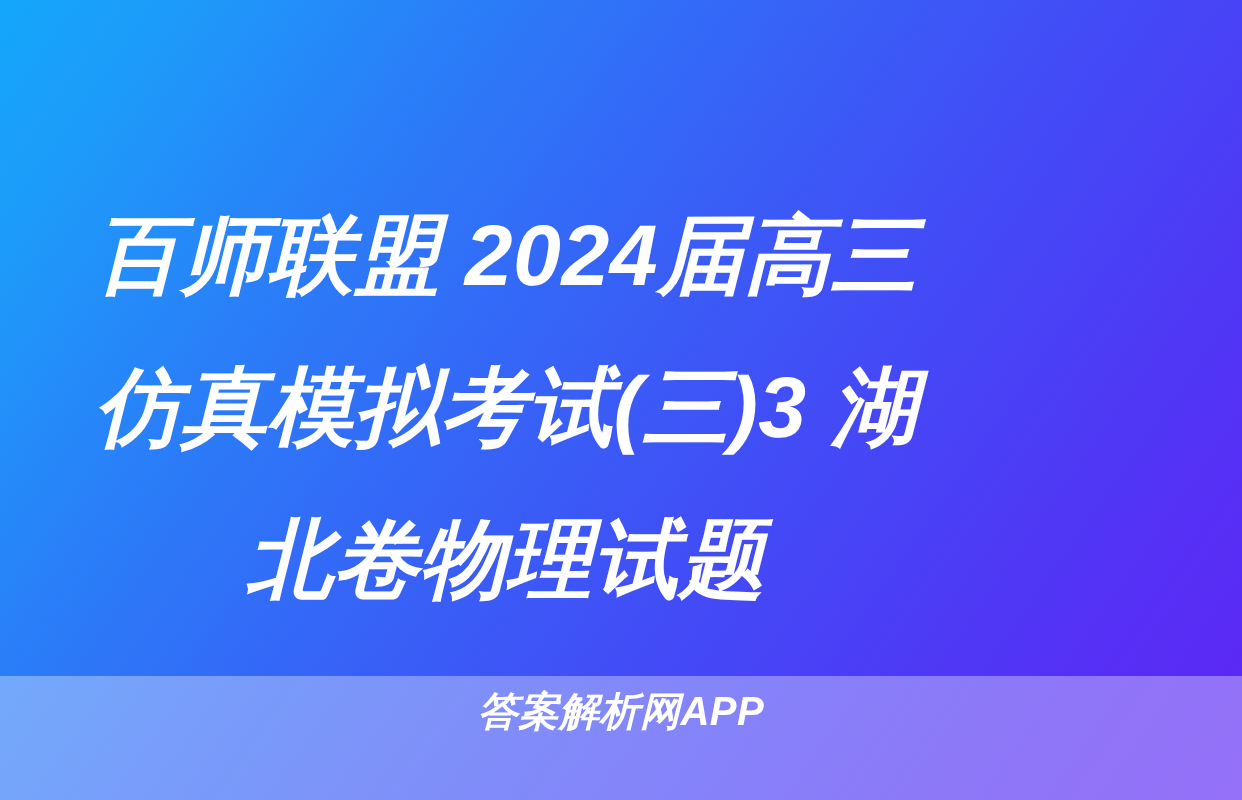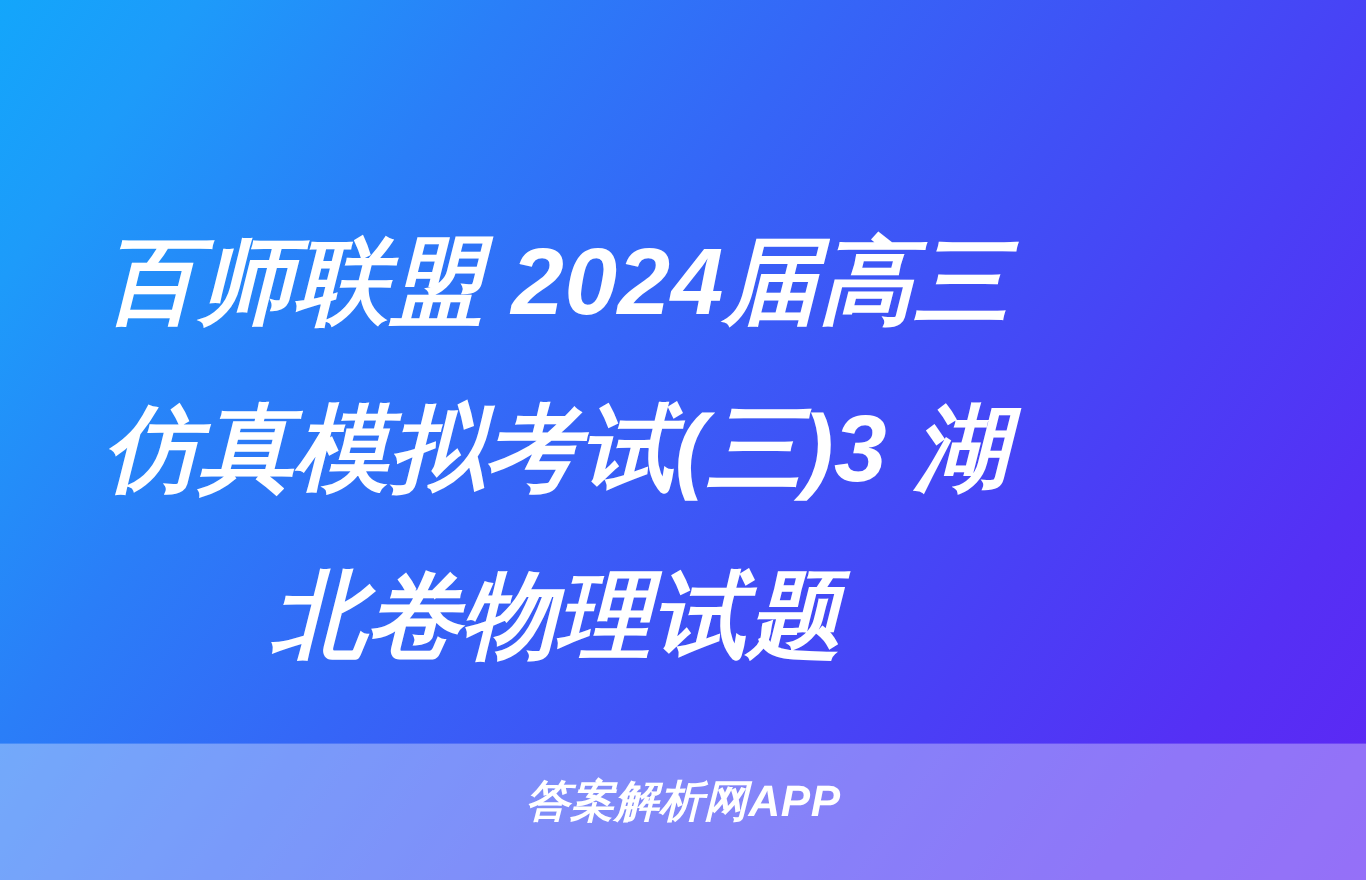--- a/index.html
+++ b/index.html
@@ -59,21 +59,21 @@
     width: 1242px;
     height: 124px;
     background: rgba(255, 255, 255, 0.34);
     pointer-events: none;
   }
 
   
   #watermark {
     position: absolute;
     left: 0;
-    top: 703px;
+    top: 685px;
     width: 1242px;
     text-align: center;
     color: #ffffff;
     font-size: 40px;
     line-height: 52px;
     font-weight: 700;
     font-style: italic;
     letter-spacing: 0.5px;
     white-space: nowrap;
   }

